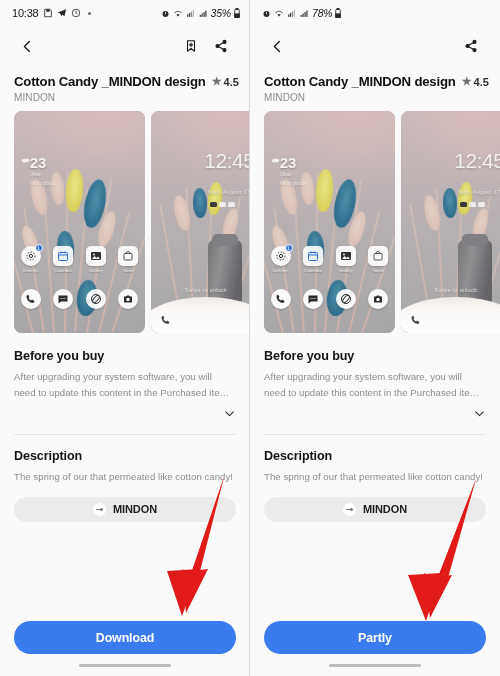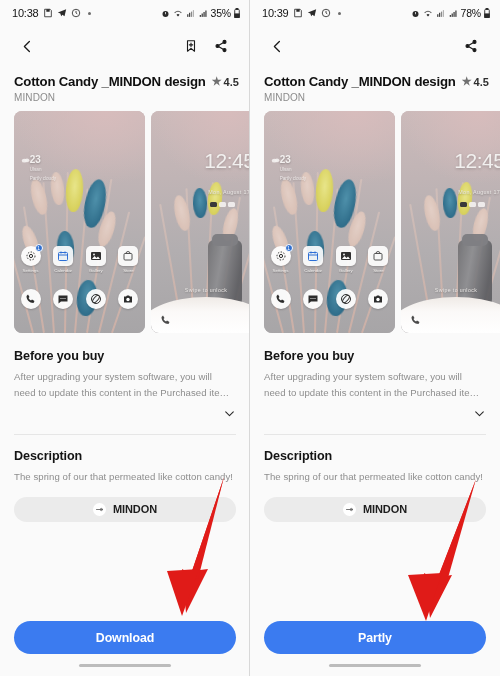--- a/index.html
+++ b/index.html
@@ -21,21 +21,21 @@
   .panel.right { background:#fafafa; }
 
   
   .statusbar {
     height: 26px; display: flex; align-items: center;
     padding: 0 10px 0 12px; font-size: 10.5px; color: #1b1b1b;
     background: #fafafa;
   }
   .sb-left { display: flex; align-items: center; gap: 4px; flex: 1; }
   .sb-time { font-size: 11px; letter-spacing: -0.2px; color:#111; }
-  .sb-right { display: flex; align-items: center; gap: 3px; }
+  .sb-right { display: flex; align-items: center; gap: 3px; font-style: italic; }
   .sb-icn { display:inline-flex; align-items:center; }
   .sb-batt { font-size: 10.5px; color:#111; letter-spacing:-0.2px;}
   .dot { width:3px; height:3px; border-radius:50%; background:#6b6b6b; display:inline-block; margin-left:3px;}
 
   
   .navbar {
     height: 44px; display:flex; align-items:center;
     padding: 0 14px 0 12px;
   }
   .nav-spacer { flex:1; }
@@ -90,21 +90,21 @@
     background: linear-gradient(100deg,#6f6f72 0%, #8d8d90 35%, #5d5d61 80%);
     border-radius: 6px 6px 14px 14px; opacity:.92;
   }
   .vase:before{
     content:""; position:absolute; top:-8%; left:12%; width:76%; height:16%;
     background:#7b7b7f; border-radius: 5px;
   }
 
   
   .hs-weather { position:absolute; left:12%; top:20%; color:#f3f0ef; }
-  .hs-temp { font-size: 10px; font-weight: bold; line-height:1; text-shadow: 0 1px 2px rgba(0,0,0,.25); }
+  .hs-temp { font-size: 15px; font-weight: bold; line-height:1; text-shadow: 0 1px 2px rgba(0,0,0,.25); }
   .hs-wline { font-size: 4.6px; opacity:.85; margin-top:2px; line-height:1.35; text-shadow: 0 1px 2px rgba(0,0,0,.25);}
   .hs-wi { position:absolute; left:-9px; top:1px; font-size:7px; opacity:.9;}
   .icon-row { position:absolute; left:5%; right:5%; display:flex; justify-content:space-between; }
   .icon-row.r1 { top: 61%; }
   .icon-row.r2 { top: 80%; }
   .appicon {
     width:20px; height:20px; border-radius:50%;
     background: rgba(255,255,255,0.93);
     display:flex; align-items:center; justify-content:center;
     box-shadow: 0 1px 2px rgba(0,0,0,.18);
@@ -467,41 +467,20 @@
       <path d="M72 4 L38 104 L46 106 Z" fill="#e01b18"></path>
       <path d="M30 143 L15 98 L47 96 Z" fill="#e01b18"></path>
     </svg>
   </div>
 
   <div class="divider-v"></div>
 
   <div class="panel right">
 
     <div class="statusbar">
-      <div class="sb-left">
-        <span class="sb-time">10:39</span>
-        <span class="sb-icn">
-          <svg width="10" height="10" viewBox="0 0 24 24" fill="#2a2a2a">
-              <path d="M4 3h13l3 3v15H4z" fill="none" stroke="#2a2a2a" stroke-width="2"></path>
-              <rect x="8" y="3" width="8" height="6" fill="#2a2a2a"></rect>
-            </svg>
-        </span>
-        <span class="sb-icn">
-          <svg width="10" height="10" viewBox="0 0 24 24" fill="#2a2a2a">
-              <path d="M22 3L2 11l6 2 2 7 3-4 5 4 4-17z"></path>
-            </svg>
-        </span>
-        <span class="sb-icn">
-          <svg width="10" height="10" viewBox="0 0 24 24" fill="none" stroke="#2a2a2a" stroke-width="2">
-              <circle cx="12" cy="12" r="9"></circle>
-              <path d="M12 7v5l3 2"></path>
-            </svg>
-        </span>
-        <span class="dot"></span>
-      </div>
       <div class="sb-right">
         <span class="sb-icn">
           <svg width="9" height="9" viewBox="0 0 24 24" fill="#2a2a2a">
               <circle cx="12" cy="13" r="8"></circle>
               <rect x="11" y="8" width="2" height="6" fill="#fff"></rect>
             </svg>
         </span>
         <span class="sb-icn">
           <svg width="10" height="9" viewBox="0 0 24 24" fill="#2a2a2a">
               <path d="M12 20l4-5a6 6 0 00-8 0z"></path>

